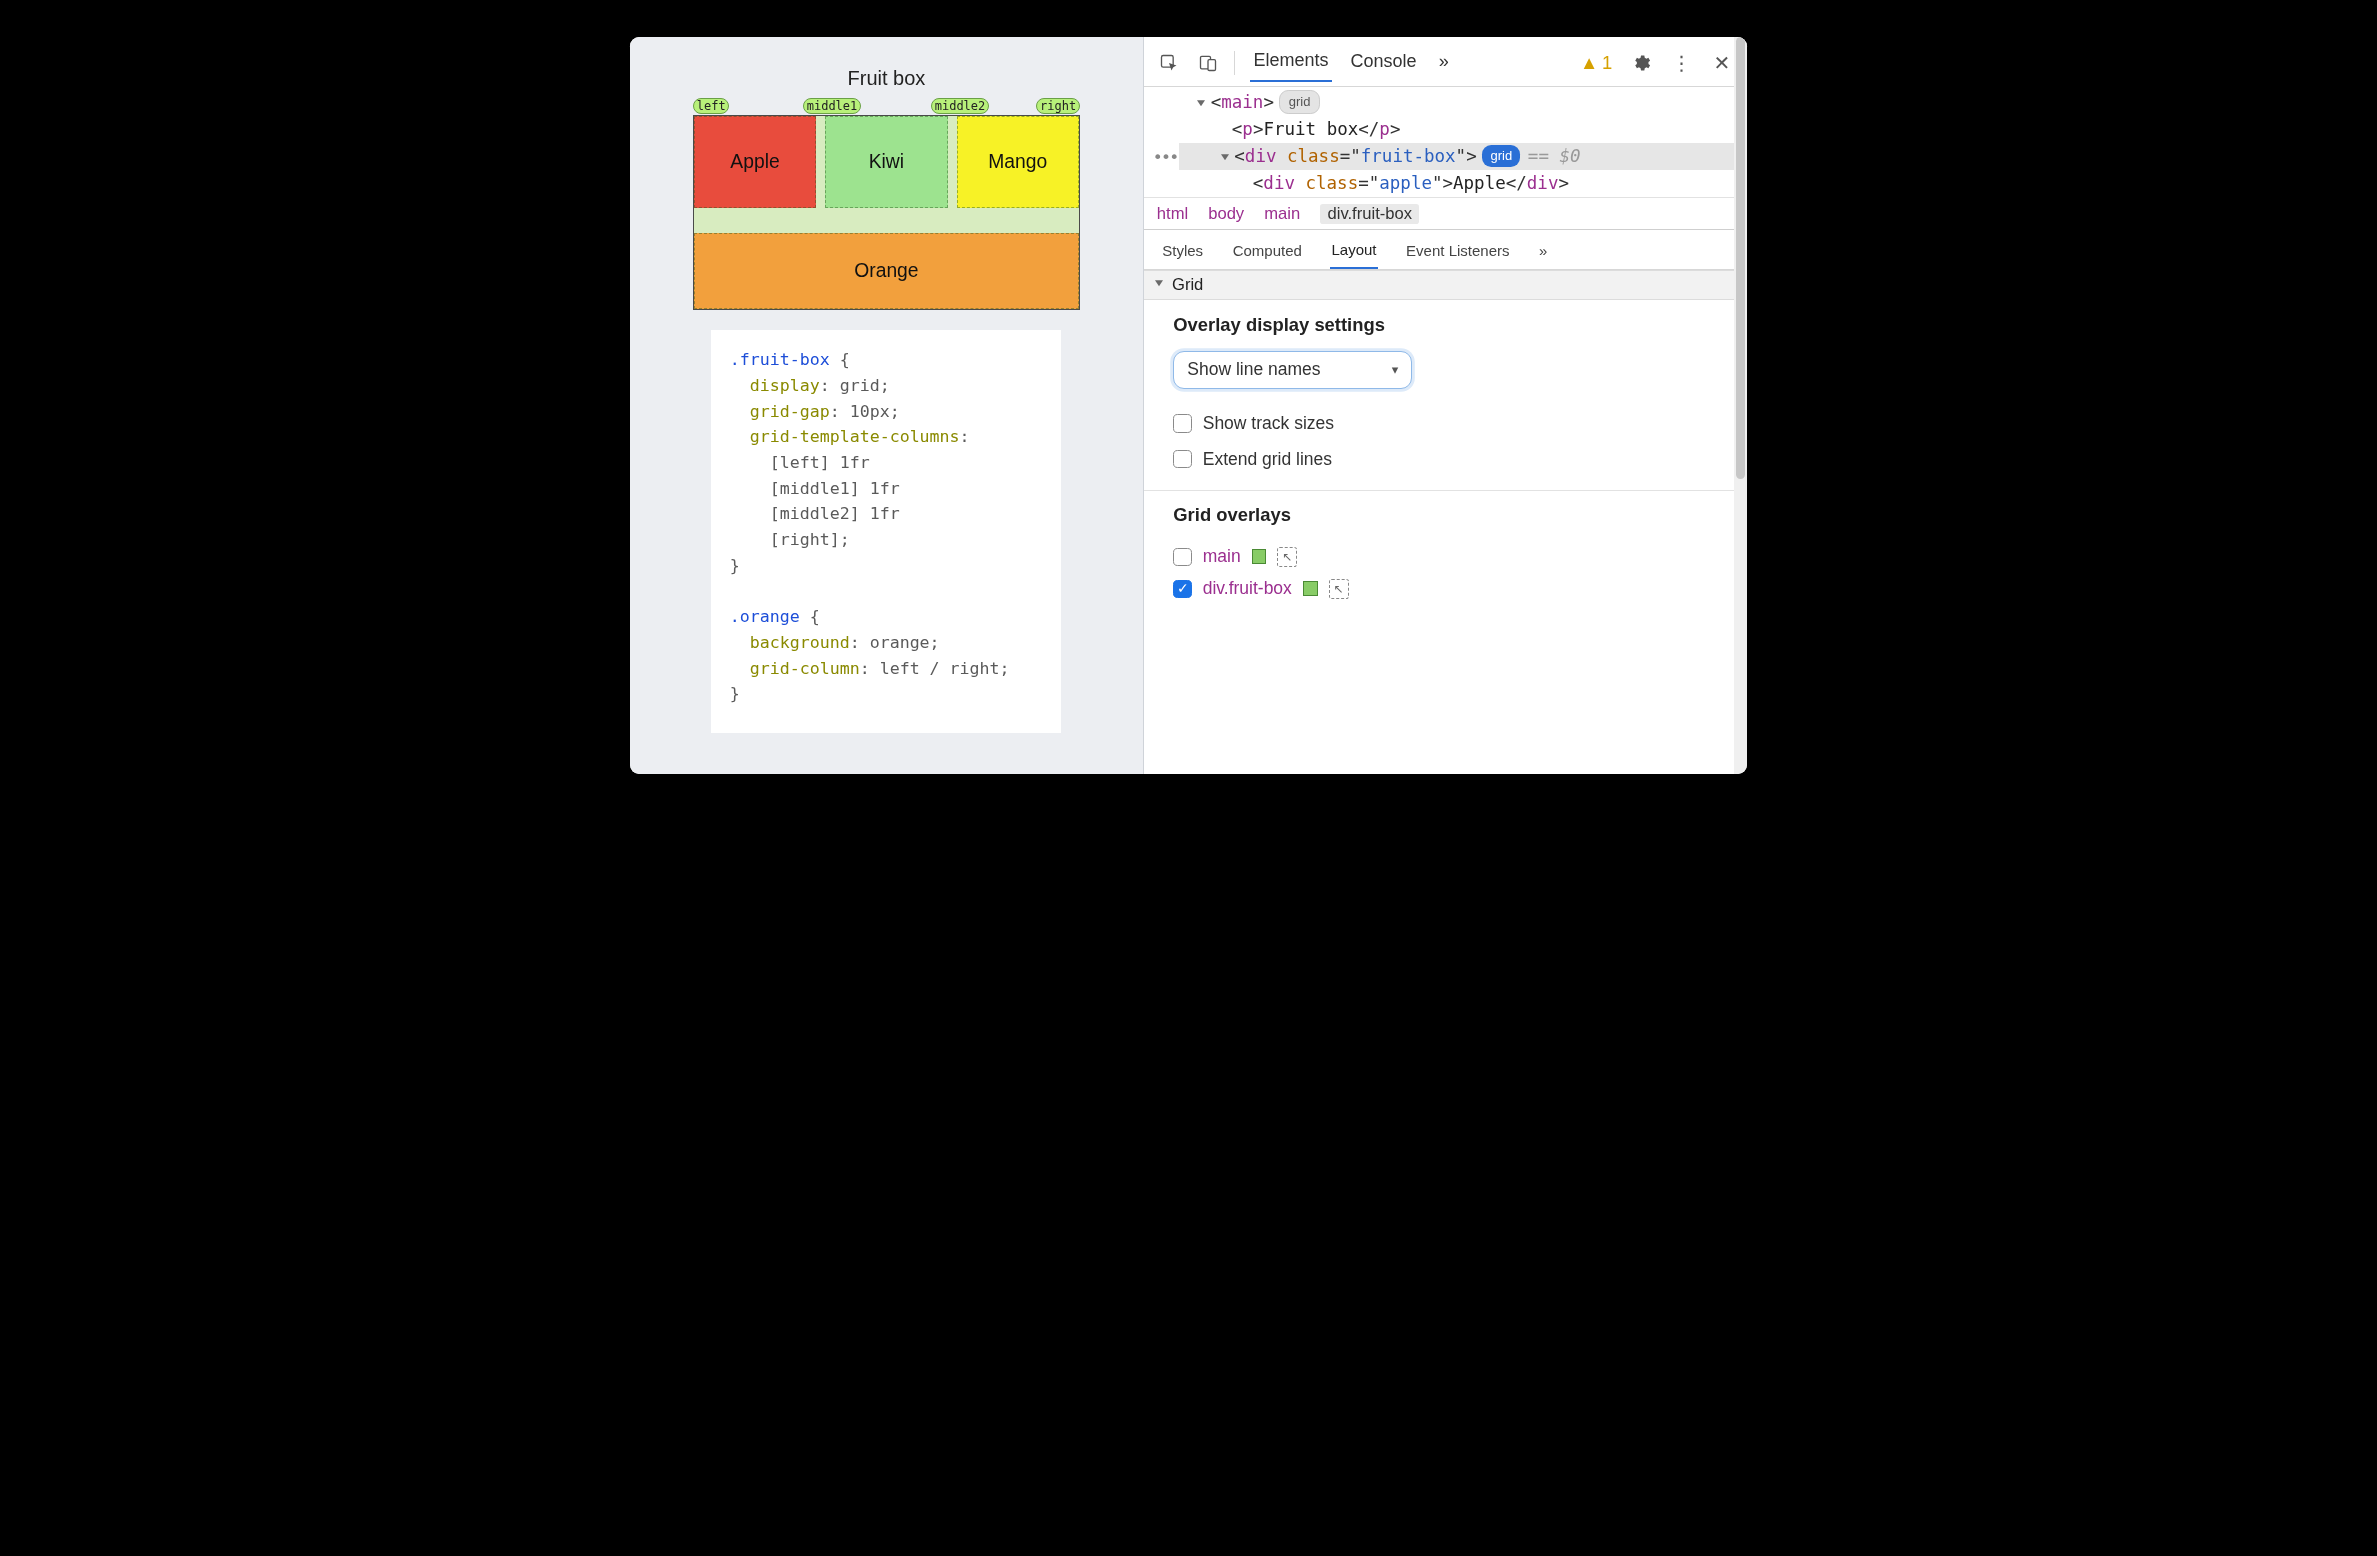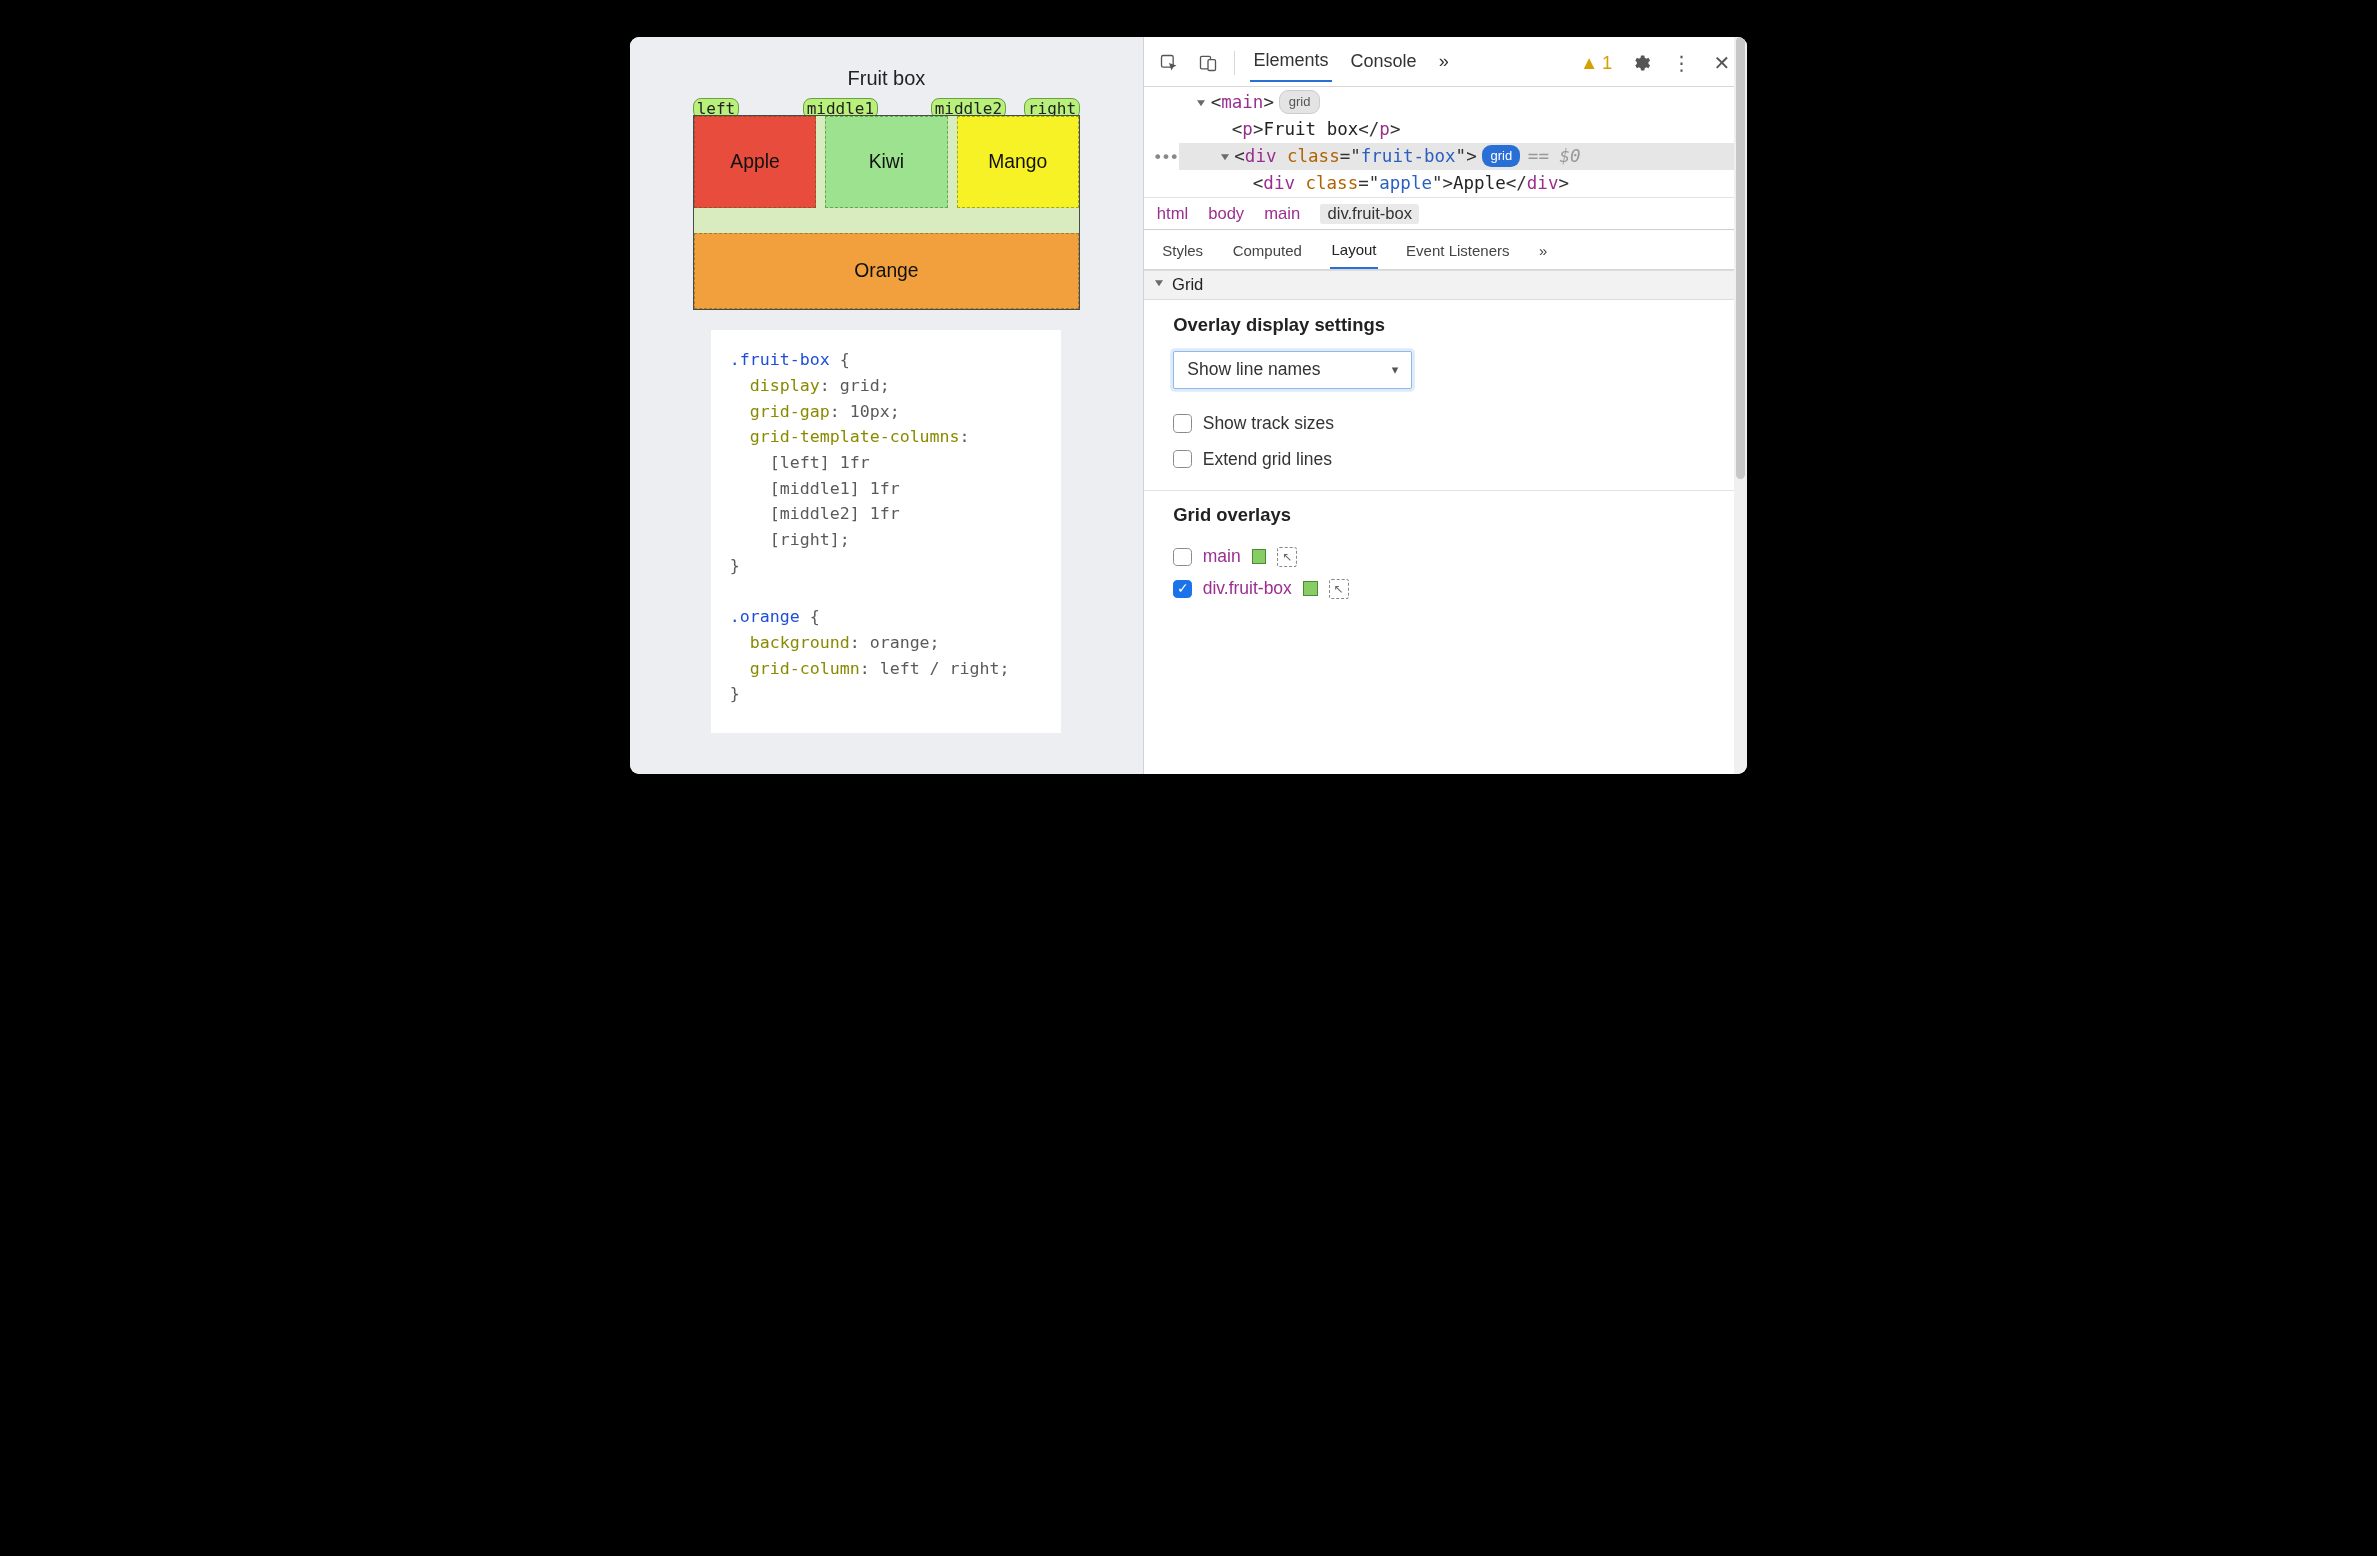--- a/index.html
+++ b/index.html
@@ -38,21 +38,21 @@
   }
   .grid-wrap {
     width: 387px;
     position: relative;
     padding-top: 16.6px;
   }
   .grid-label {
     position: absolute;
     top: -0.9px;
     font-family: ui-monospace, Menlo, monospace;
-    font-size: 16px;
+    font-size: 12px;
     background: #b8f07a;
     border: 0.9px solid #6aa046;
     border-radius: 8px;
     padding: 0 2.8px;
     color: #222;
   }
   .grid-box {
     display: grid;
     grid-template-columns: 1fr 1fr 1fr;
     grid-auto-rows: 92px;
@@ -166,21 +166,21 @@
     border-top: 0.9px solid #dcdcdc;
     padding: 3.7px 11px;
     font-size: 16.6px; color: #222;
     display: flex; align-items: center; gap: 5.5px;
   }
   .panel-body { padding: 14.7px 20px 0 29.5px; font-size: 17.5px; }
   .panel-body h4 { font-size: 18.4px; font-weight: 600; margin-bottom: 14.7px; color: #222; }
   .select-box {
     display: inline-flex; align-items: center; justify-content: space-between;
     width: 239px; padding: 7.4px 13px;
-    border: 1.8px solid #8fb9e8; border-radius: 2px;
+    border: 1.8px solid #8fb9e8; border-radius: 11px;
     box-shadow: 0 0 0 2.8px rgba(120,170,230,.25);
     margin-bottom: 16.6px;
     color: #333; background: #fff;
   }
   .select-box::after { content: "▾"; color: #555; font-size: 13px; }
   .chk-row { display: flex; align-items: center; gap: 11px; padding: 7.4px 0; font-size: 17.5px; color: #333;}
   .chk { width: 18.4px; height: 18.4px; border: 1.4px solid #8a8a8a; border-radius: 4.6px; display: inline-block; flex-shrink: 0; position: relative; }
   .chk.checked { background: #1a73e8; border-color: #1a73e8; }
   .chk.checked::after { content: "✓"; color: #fff; font-size: 14px; position: absolute; left: 2.8px; top: -0.9px; }
   .divider { border-top: 0.9px solid #e2e2e2; margin: 13px -20px 13px -29.5px; }

